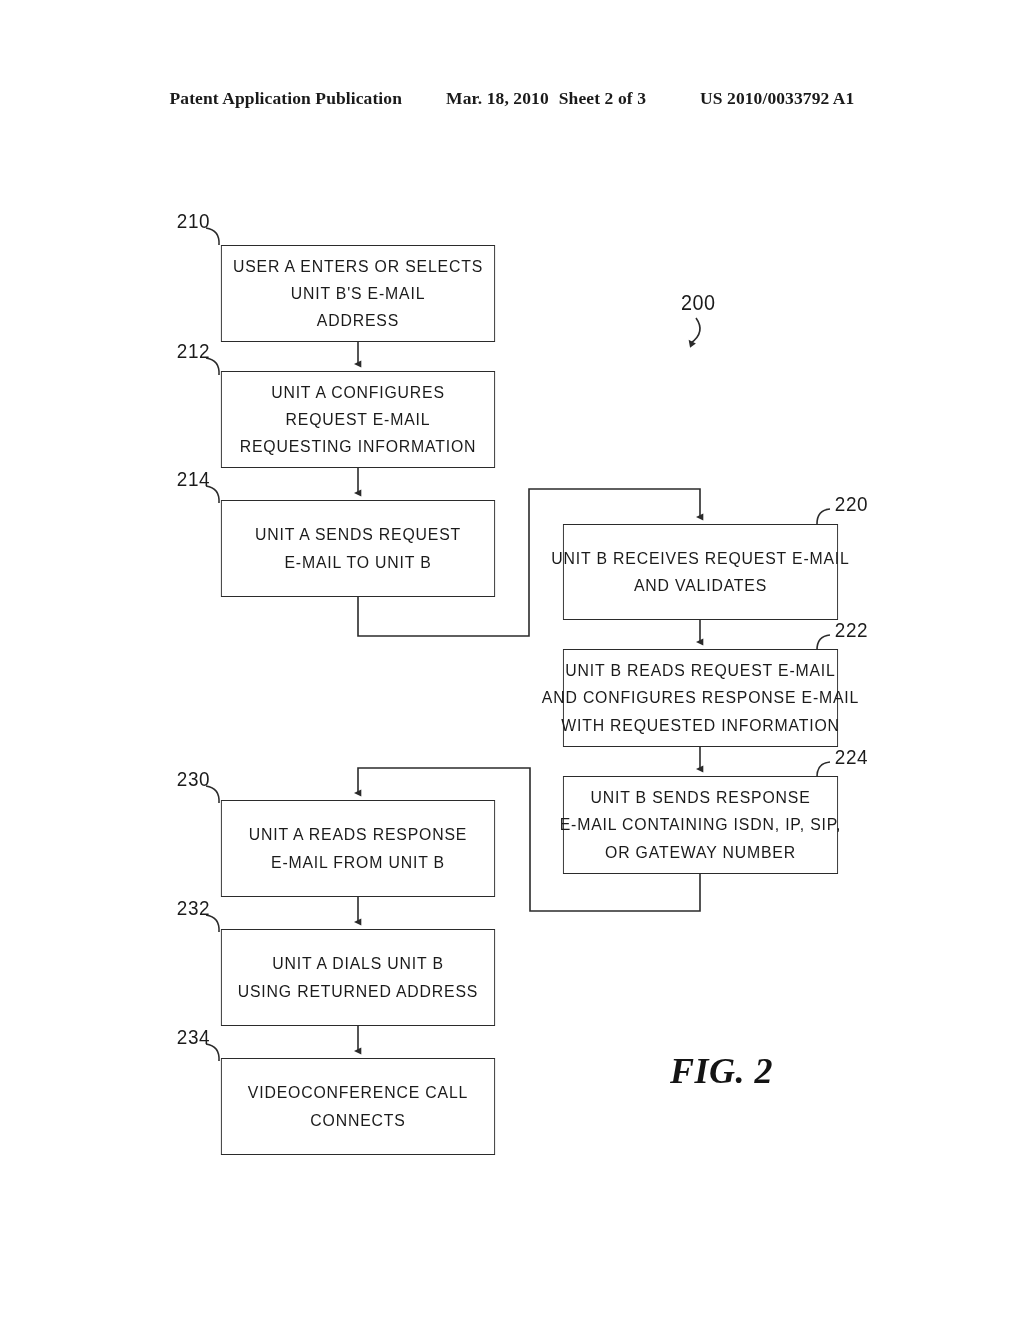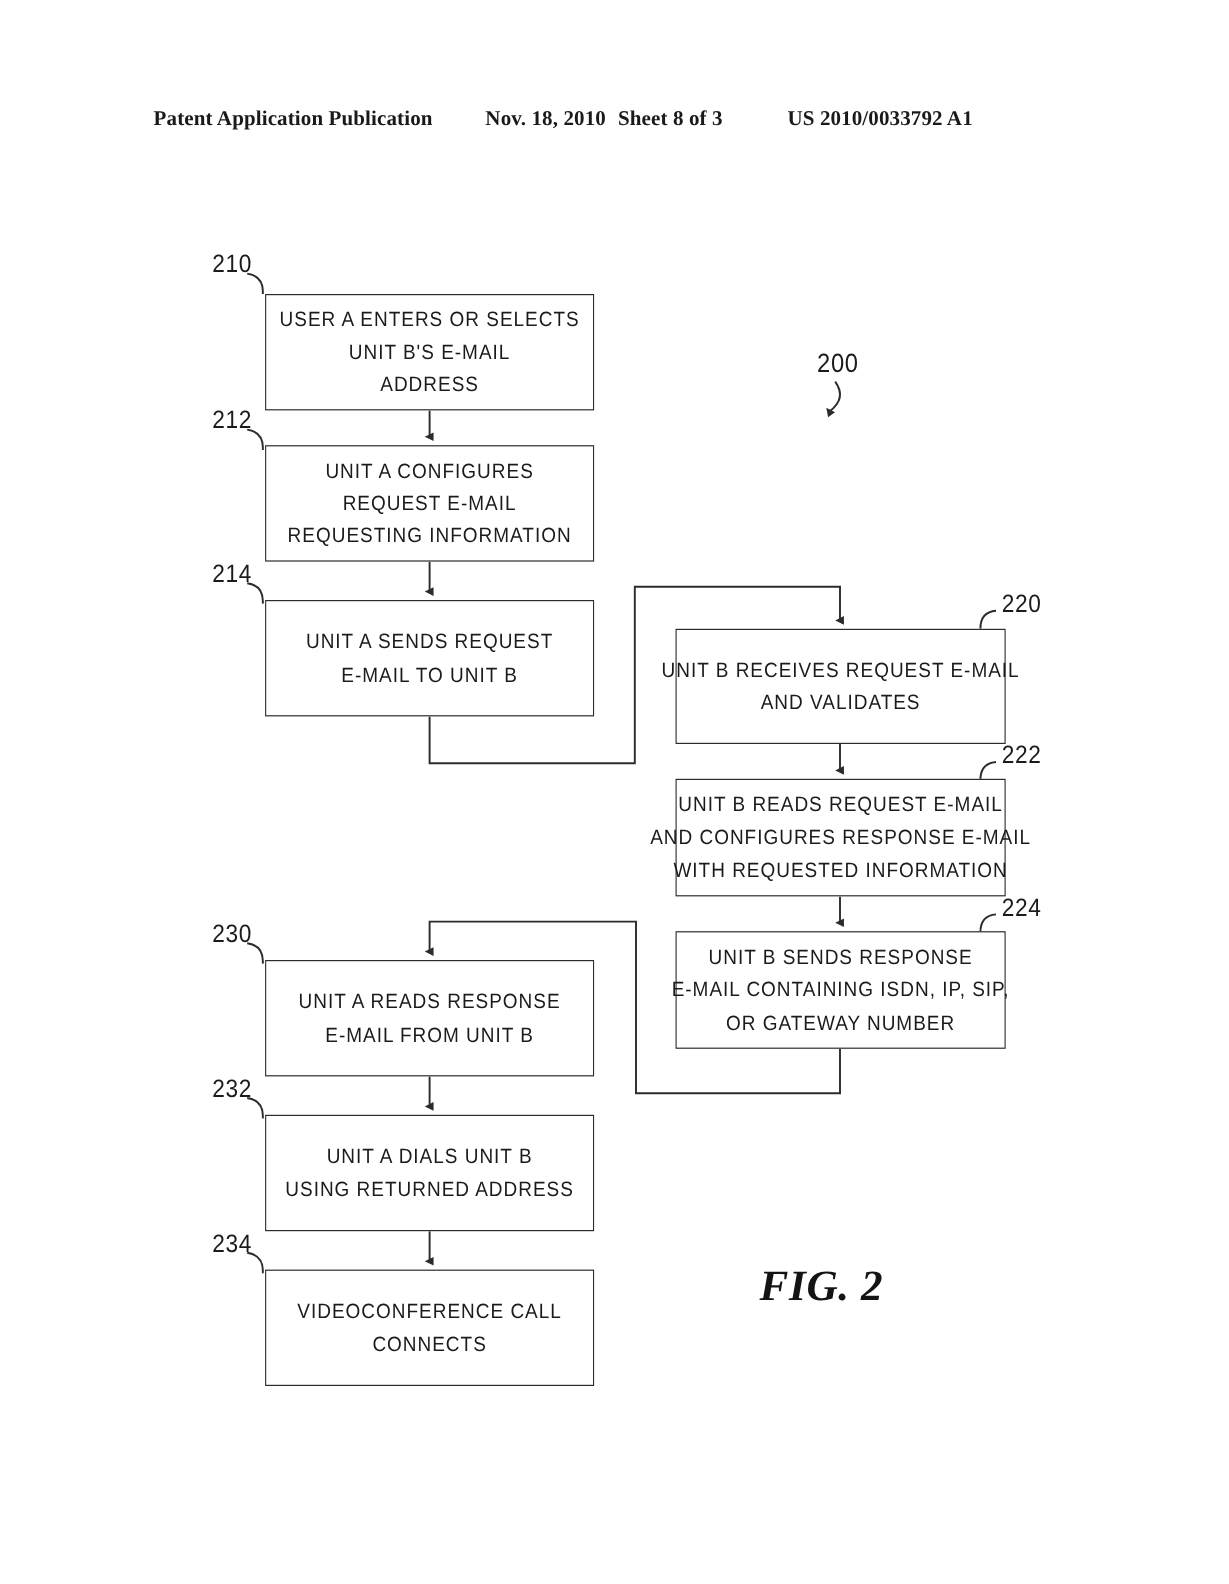--- a/index.html
+++ b/index.html
@@ -23,20 +23,21 @@
     left: 128px;
     width: 768px;
     height: 26px;
     display: flex;
     align-items: baseline;
     font-family: "Liberation Serif", serif;
     font-weight: bold;
     font-size: 17.5px;
     letter-spacing: 0.1px;
     white-space: nowrap;
+    justify-content: center;
   }
   .hdr-pub { }
   .hdr-date {
     margin-left: 44px;
   }
   .hdr-sheet {
     margin-left: 10px;
   }
   .hdr-patno {
     margin-left: 54px;
@@ -120,38 +121,38 @@
   #ref-222 { left: 833px; top: 618px; }
   #ref-224 { left: 833px; top: 745px; }
   #ref-200 {
     left: 679px; top: 290px;
     font-size: 22px;
   }
 
   
   .fig-caption {
     position: absolute;
-    left: 633px;
+    left: 670px;
     top: 1050px;
     font-family: "Liberation Serif", serif;
     font-style: italic;
     font-weight: bold;
     font-size: 36px;
     letter-spacing: 0.5px;
     color: #141414;
     white-space: nowrap;
   }
 </style>
 </head>
 <body>
 
 <div class="page-header">
   <span class="hdr-pub">Patent Application Publication</span>
-  <span class="hdr-date">Nov. 18, 2010</span>
-  <span class="hdr-sheet">Sheet 8 of 3</span>
+  <span class="hdr-date">Mar. 18, 2010</span>
+  <span class="hdr-sheet">Sheet 2 of 3</span>
   <span class="hdr-patno">US 2010/0033792 A1</span>
 </div>
 
 <div class="figure">
 
   <svg class="connectors" viewBox="0 0 1024 1320" width="1024" height="1320" xmlns="http://www.w3.org/2000/svg">
     <defs>
       <marker id="arrowhead" markerWidth="9" markerHeight="9" refX="4.2" refY="4.2" orient="auto" markerUnits="userSpaceOnUse">
         <path d="M0.6,0.9 L7.8,0.9 L4.2,8.2 Z" fill="#2b2b2b"></path>
       </marker>

